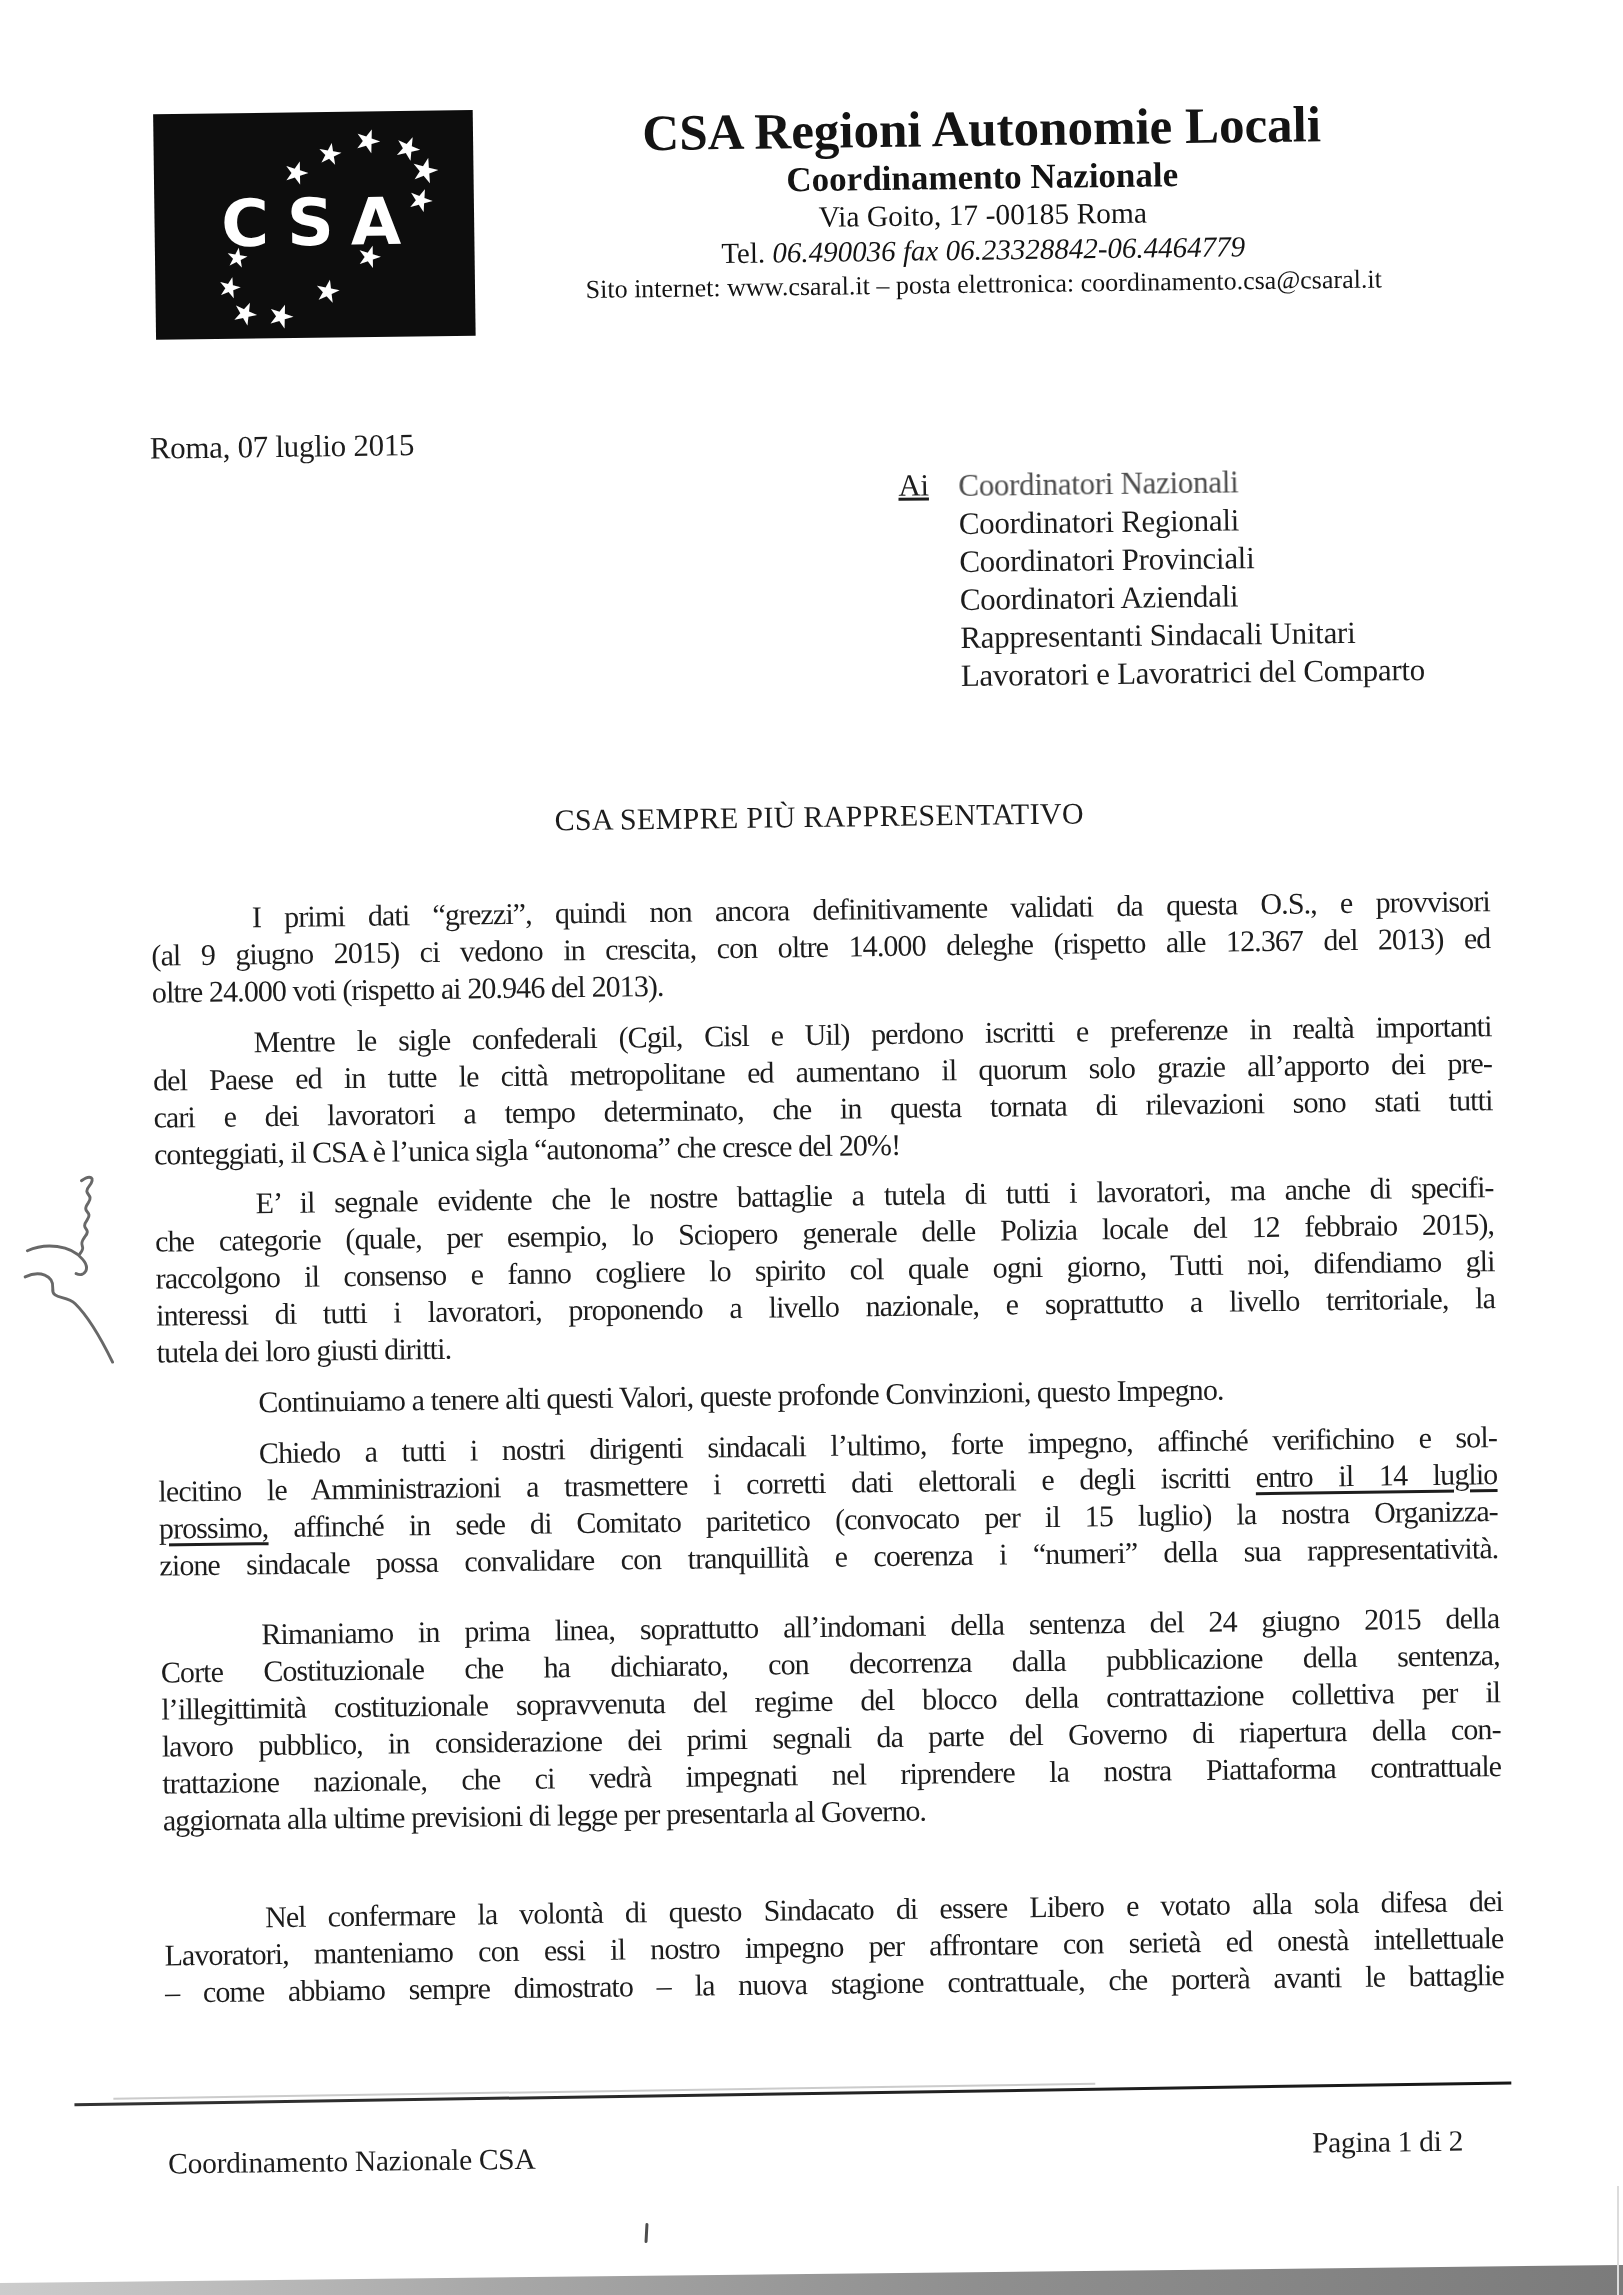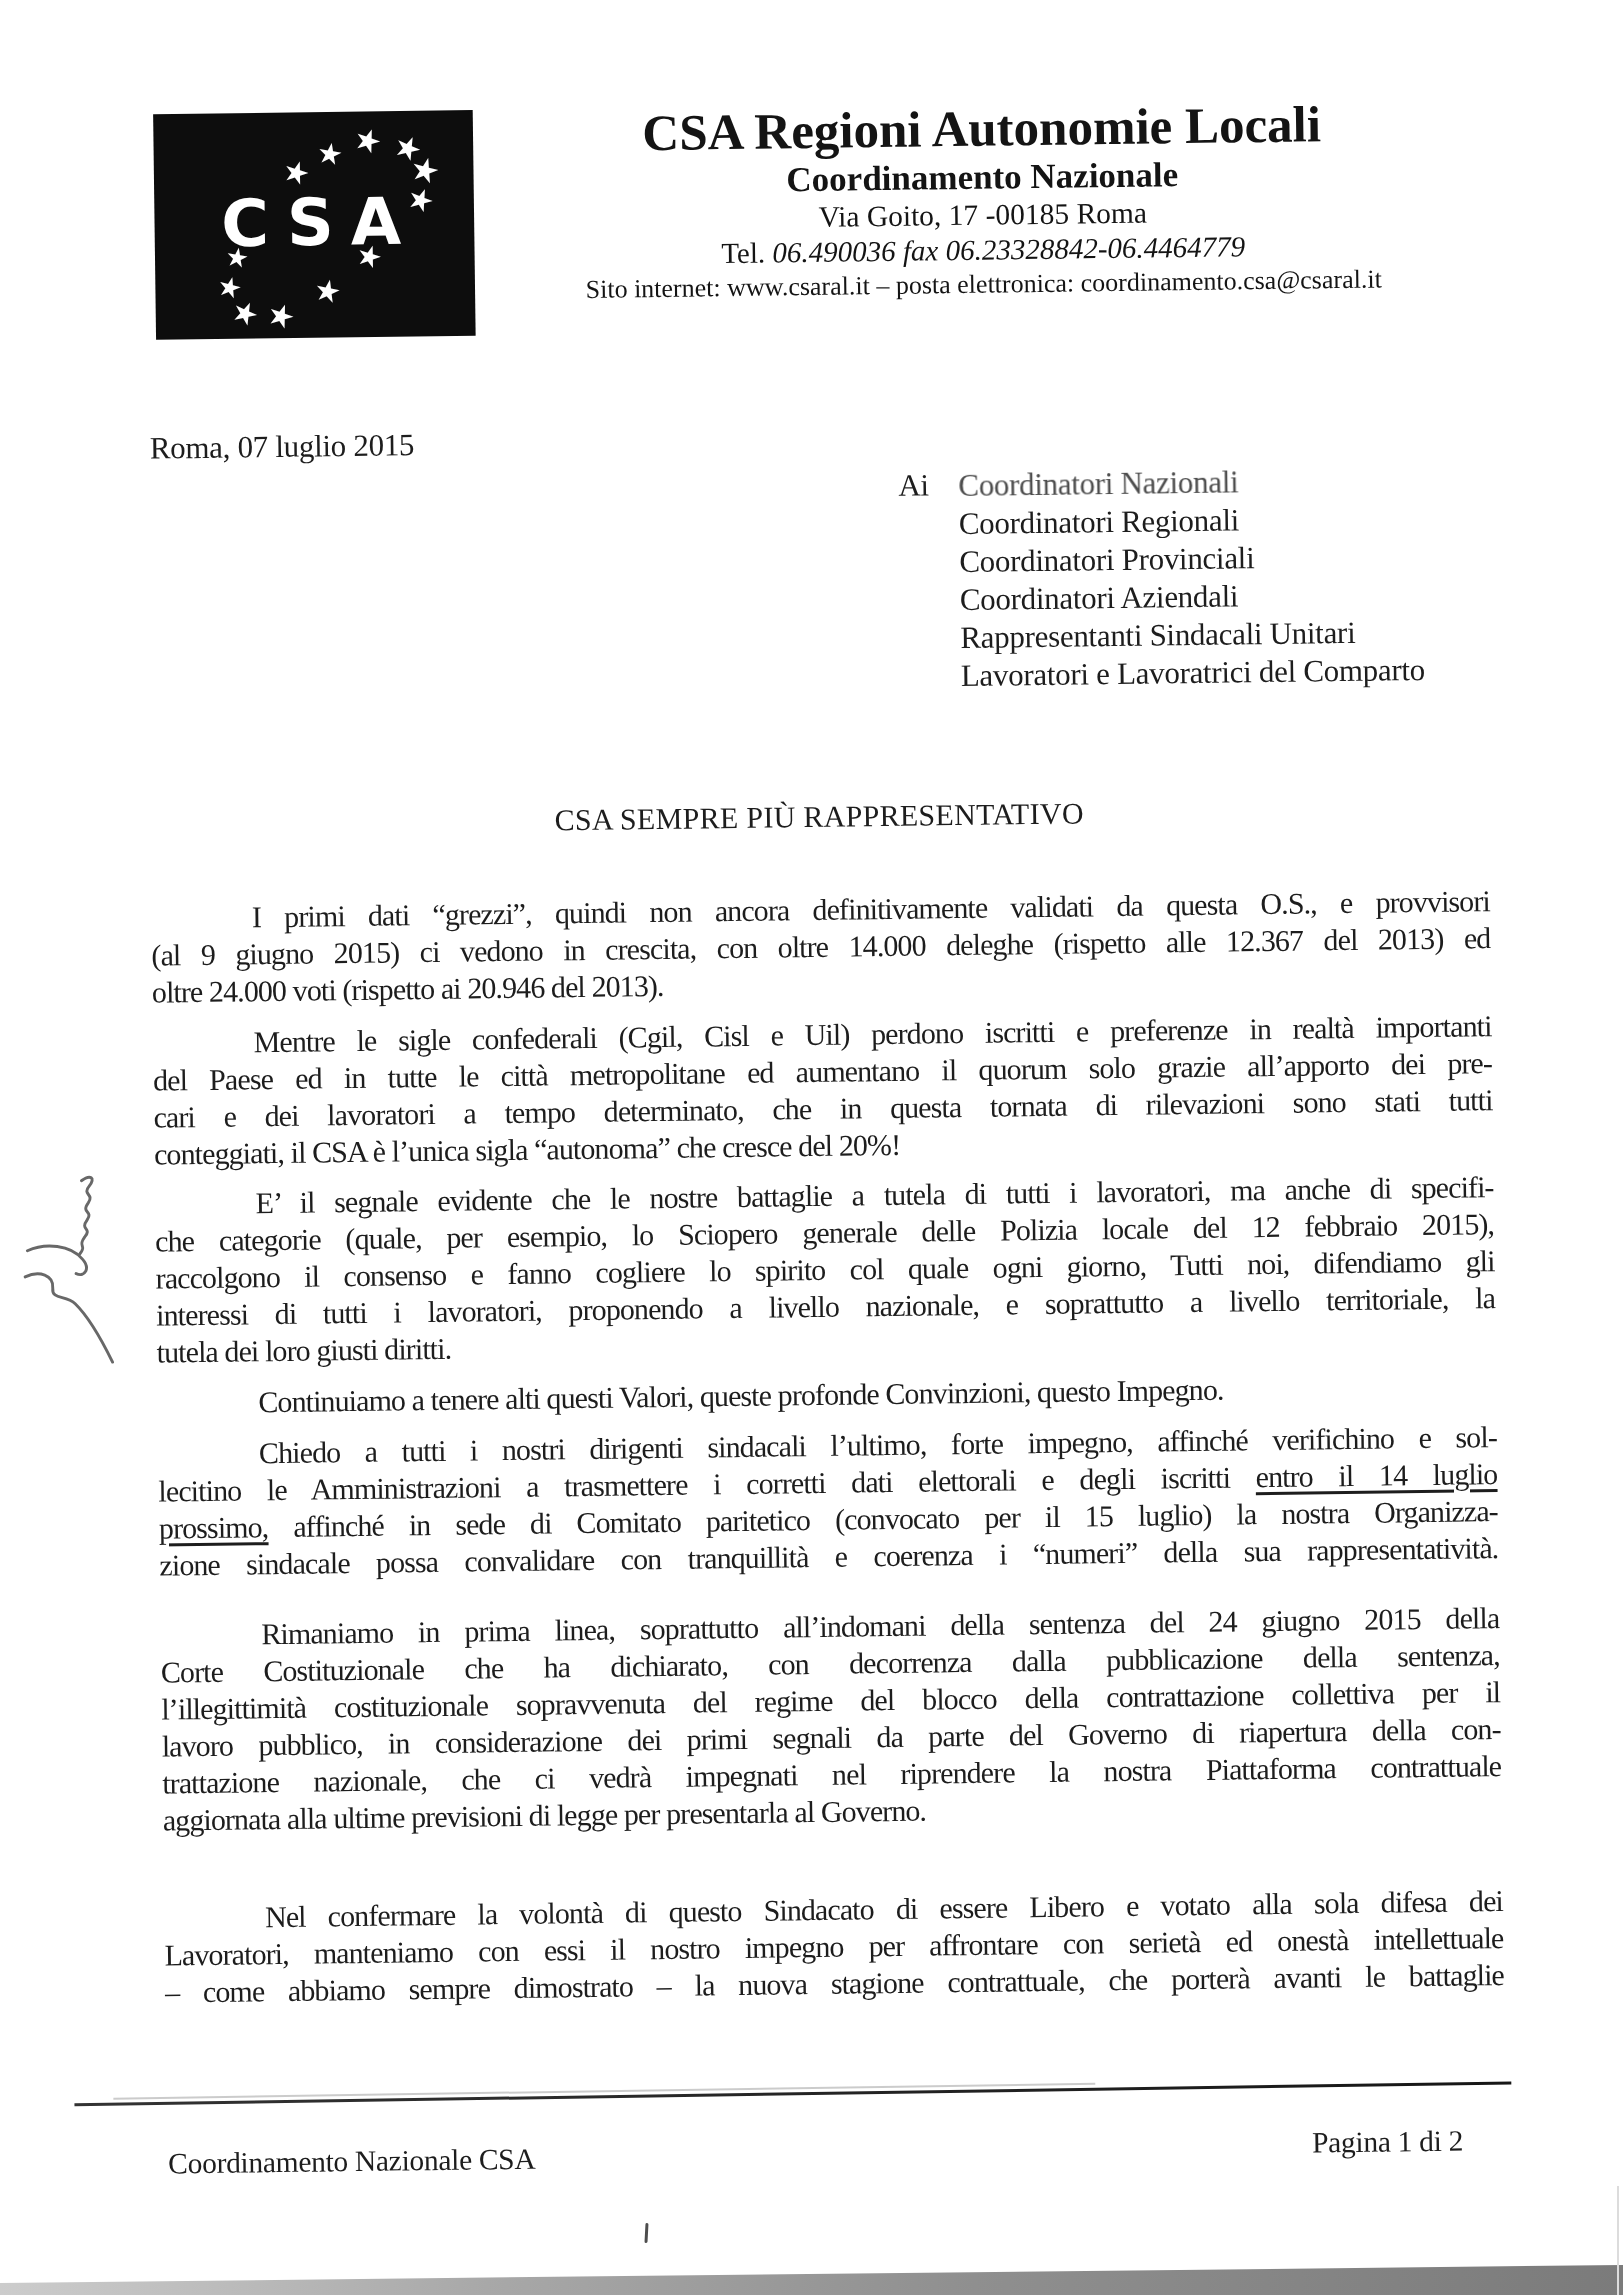--- a/index.html
+++ b/index.html
@@ -30,21 +30,21 @@
   .org-name  { font-size:51px; font-weight:bold; letter-spacing:0px; line-height:56px; }
   .org-sub   { font-size:35px; font-weight:bold; line-height:41px; }
   .org-addr  { font-size:29.5px; line-height:35px; }
   .org-tel   { font-size:29px; line-height:35px; }
   .org-tel .it { font-style:italic; }
   .org-site  { font-size:26px; line-height:33px; }
 
   
   .date { position:absolute; left:159px; top:422px; font-size:31px; letter-spacing:-0.3px; }
   .recipients { position:absolute; left:0; top:469px; width:1623px; font-size:31px; letter-spacing:-0.3px; }
-  .rcpt-prefix { position:absolute; left:907px; top:0; }
+  .rcpt-prefix { position:absolute; left:907px; top:0;text-decoration:underline; }
   .rcpt-list { position:absolute; left:967px; top:0; }
   .rcpt { line-height:38px; }
   .rcpt:first-child { color:#4d4d4d; filter:blur(0.3px); }
 
   .subject {
     position:absolute; left:154px; width:1339px; top:800px;
     font-size:30px; letter-spacing:0.3px; text-align:center;
   }
 
   .body { position:absolute; left:154px; width:1339px; top:891px; font-size:30px; letter-spacing:-0.9px; }

